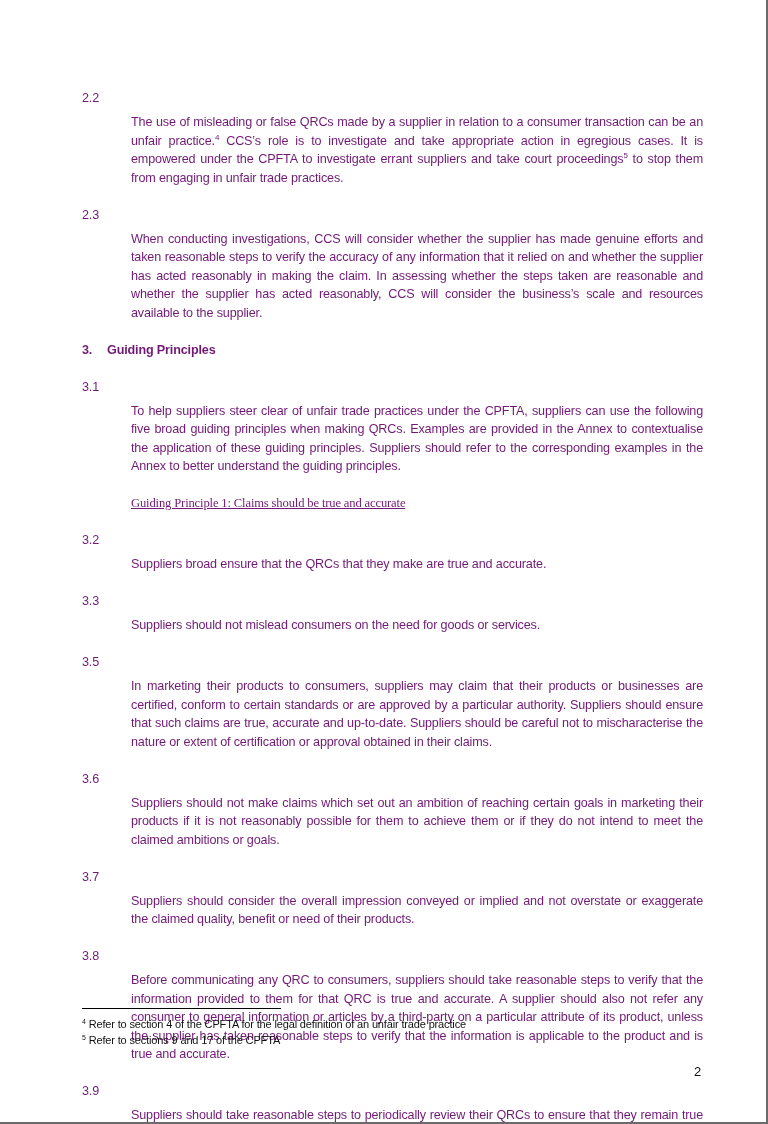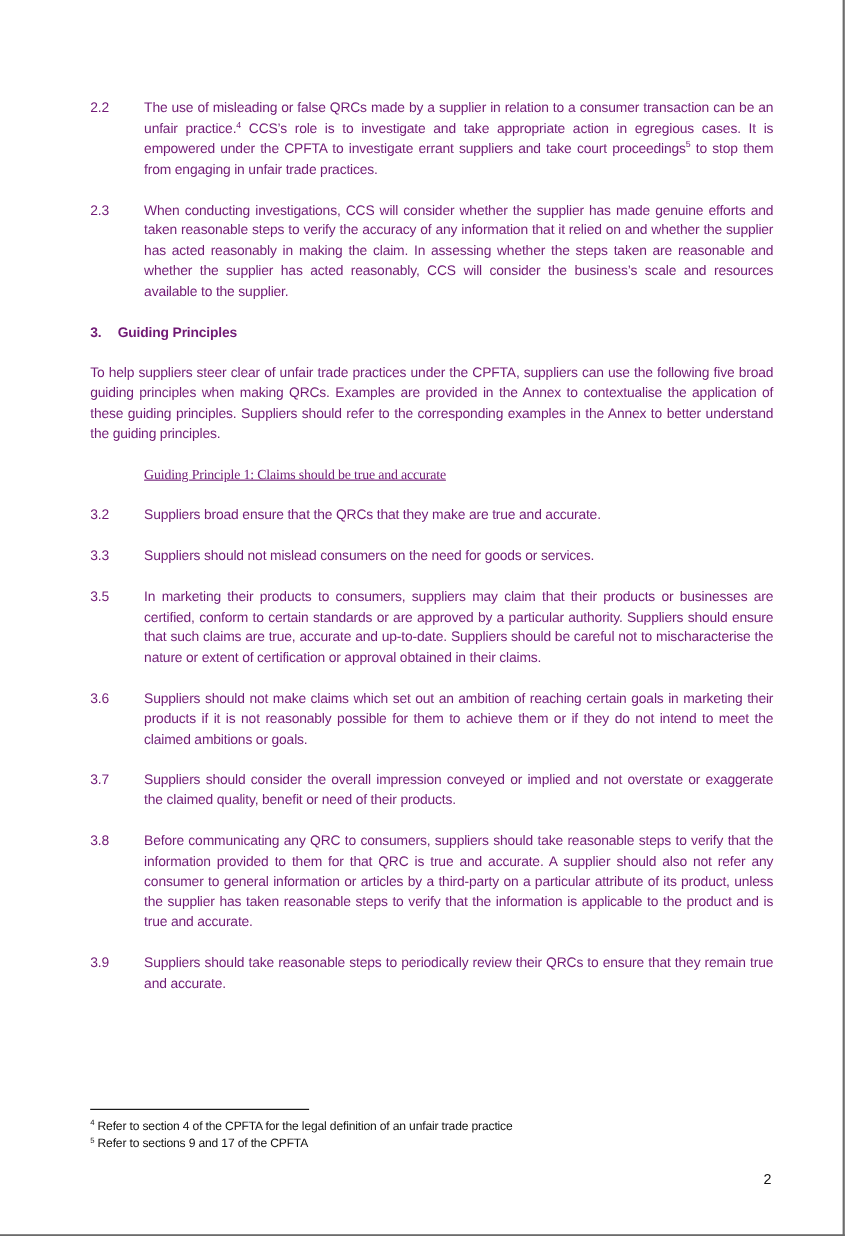--- a/index.html
+++ b/index.html
@@ -12,21 +12,21 @@
     border-bottom: 2px solid #6b6b6b;
   }
   .content {
     position: absolute; left: 82px; top: 89px; width: 621px;
     font-family: "Liberation Sans", sans-serif;
     font-size: 12.6px; line-height: 18.5px; color: #701a75;
     letter-spacing: -0.15px;
   }
   .para { display: flex; margin-bottom: 18.5px; }
   .num { width: 49px; flex: 0 0 49px; }
-  .txt { flex: 1; text-align: justify; }
+  .txt { flex: 1; text-align: justify; margin-top: 24px; }
   sup { font-size: 8px; line-height: 0; vertical-align: 5px; }
   .heading { font-weight: bold; margin-bottom: 18.5px; display: flex; }
   .heading .hnum { width: 25px; }
   .subhead { margin-left: 49px; text-decoration: underline; margin-bottom: 18.5px; font-family: Liberation Serif, serif; }
   .fn-rule { position: absolute; left: 82px; top: 1008px; width: 199px; height: 1px; background: #000; }
   .footnotes {
     position: absolute; left: 82px; top: 1016px; width: 621px;
     font-family: "Liberation Sans", sans-serif; font-size: 11px; line-height: 16px; color: #111;
     letter-spacing: -0.15px;
   }
@@ -51,20 +51,21 @@
       <div class="num">2.3</div>
       <div class="txt">When conducting investigations, CCS will consider whether the supplier has made genuine efforts and taken reasonable steps to verify the accuracy of any information that it relied on and whether the supplier has acted reasonably in making the claim. In assessing whether the steps taken are reasonable and whether the supplier has acted reasonably, CCS will consider the business’s scale and resources available to the supplier.</div>
     </div>
 
     <div class="heading">
       <span class="hnum">3.</span>
       <span>Guiding Principles</span>
     </div>
 
     <div class="para">
+      <div class="num">3.1</div>
       <div class="txt">To help suppliers steer clear of unfair trade practices under the CPFTA, suppliers can use the following five broad guiding principles when making QRCs. Examples are provided in the Annex to contextualise the application of these guiding principles. Suppliers should refer to the corresponding examples in the Annex to better understand the guiding principles.</div>
     </div>
 
     <div class="subhead">Guiding Principle 1: Claims should be true and accurate</div>
 
     <div class="para">
       <div class="num">3.2</div>
       <div class="txt">Suppliers broad ensure that the QRCs that they make are true and accurate.</div>
     </div>
     <div class="para">

